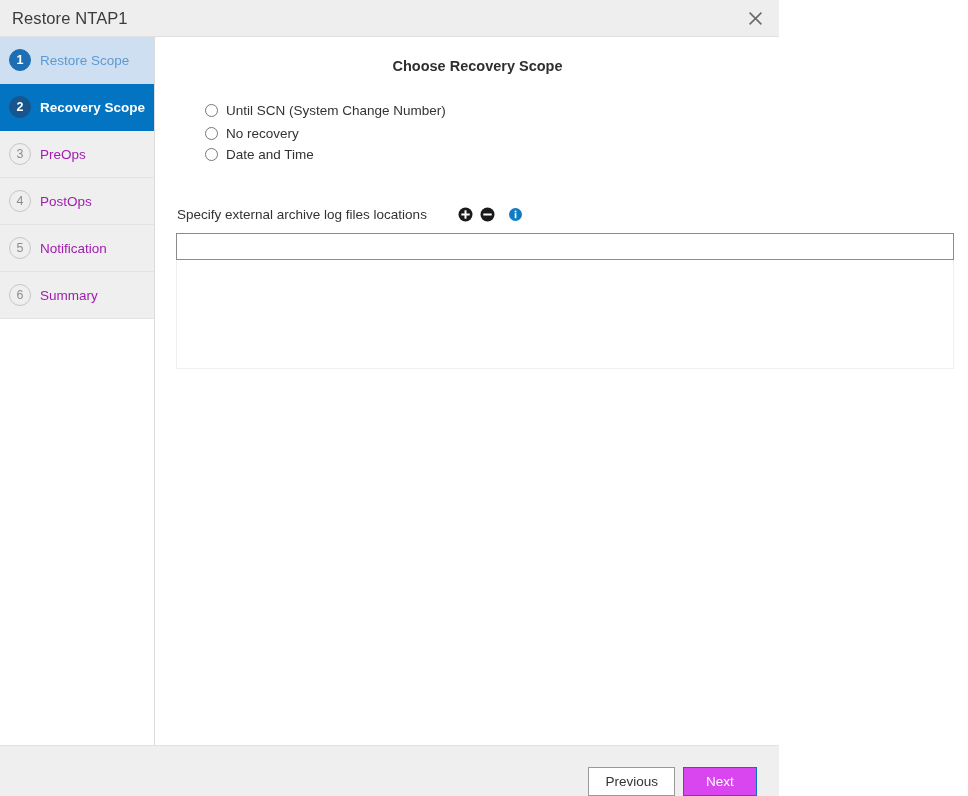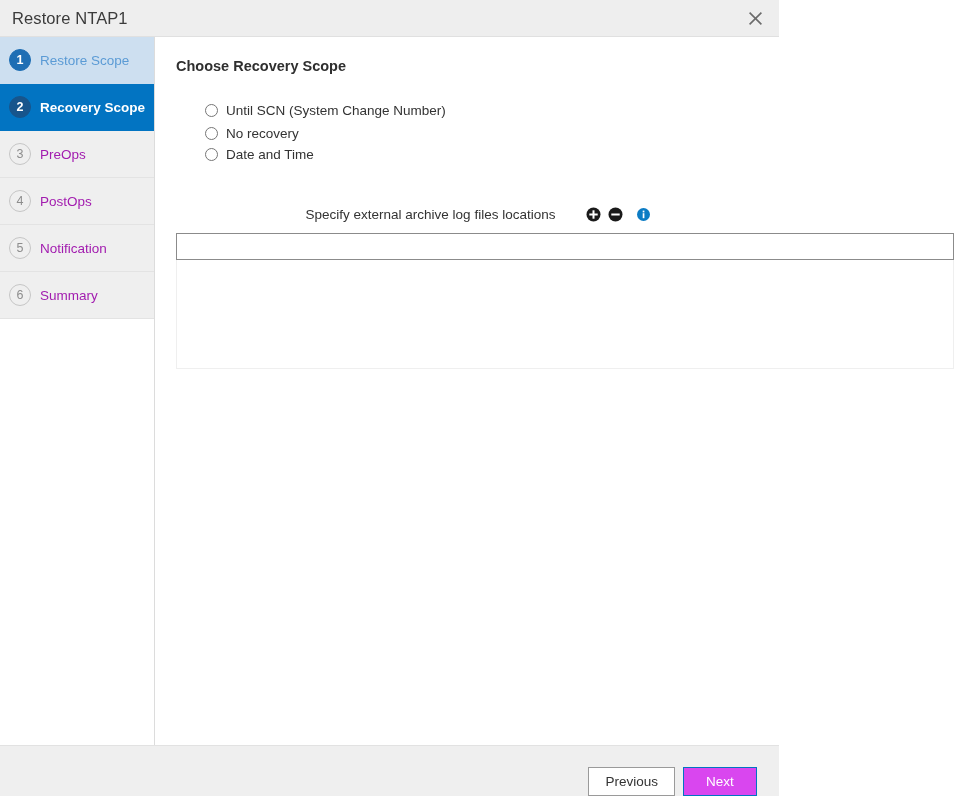--- a/index.html
+++ b/index.html
@@ -142,20 +142,21 @@
     min-width: 0;
   }
   .content-inner {
     padding: 21px 0 0 21px;
   }
   .section-heading {
     font-size: 14.5px;
     font-weight: bold;
     color: #2f2f2f;
     margin: 0 0 27px 0;
+    text-align: center;
   }
 
   .radio-group {
     margin: 0 0 0 29px;
   }
   .radio-row {
     display: flex;
     align-items: center;
     height: 19px;
     margin-bottom: 2px;
@@ -192,21 +193,20 @@
     margin-left: 11px;
     display: inline-flex;
     cursor: pointer;
   }
   .info-icon svg { display: block; }
 
   .archive-row {
     display: flex;
     align-items: center;
     margin: 43px 0 0 1px;
-    justify-content: center;
   }
   .archive-label {
     font-size: 13.5px;
     color: #333333;
   }
   .icon-btn {
     width: 15px;
     height: 15px;
     margin-left: 0;
     cursor: pointer;

